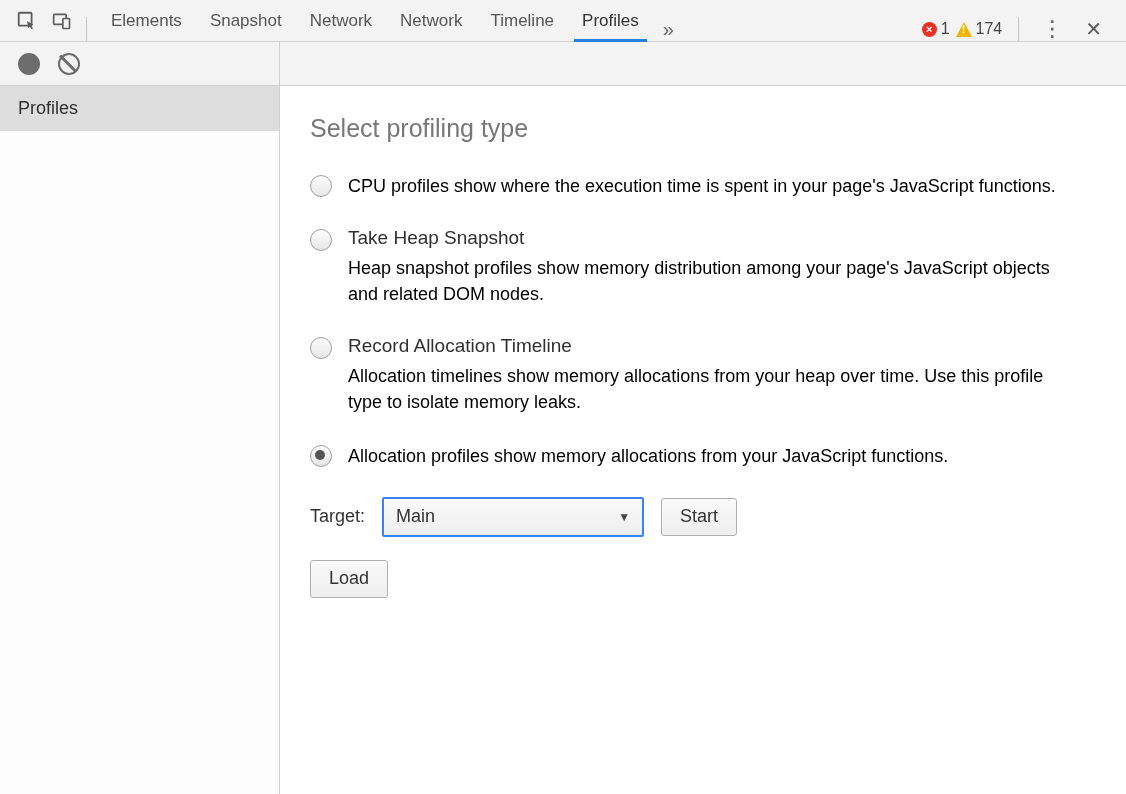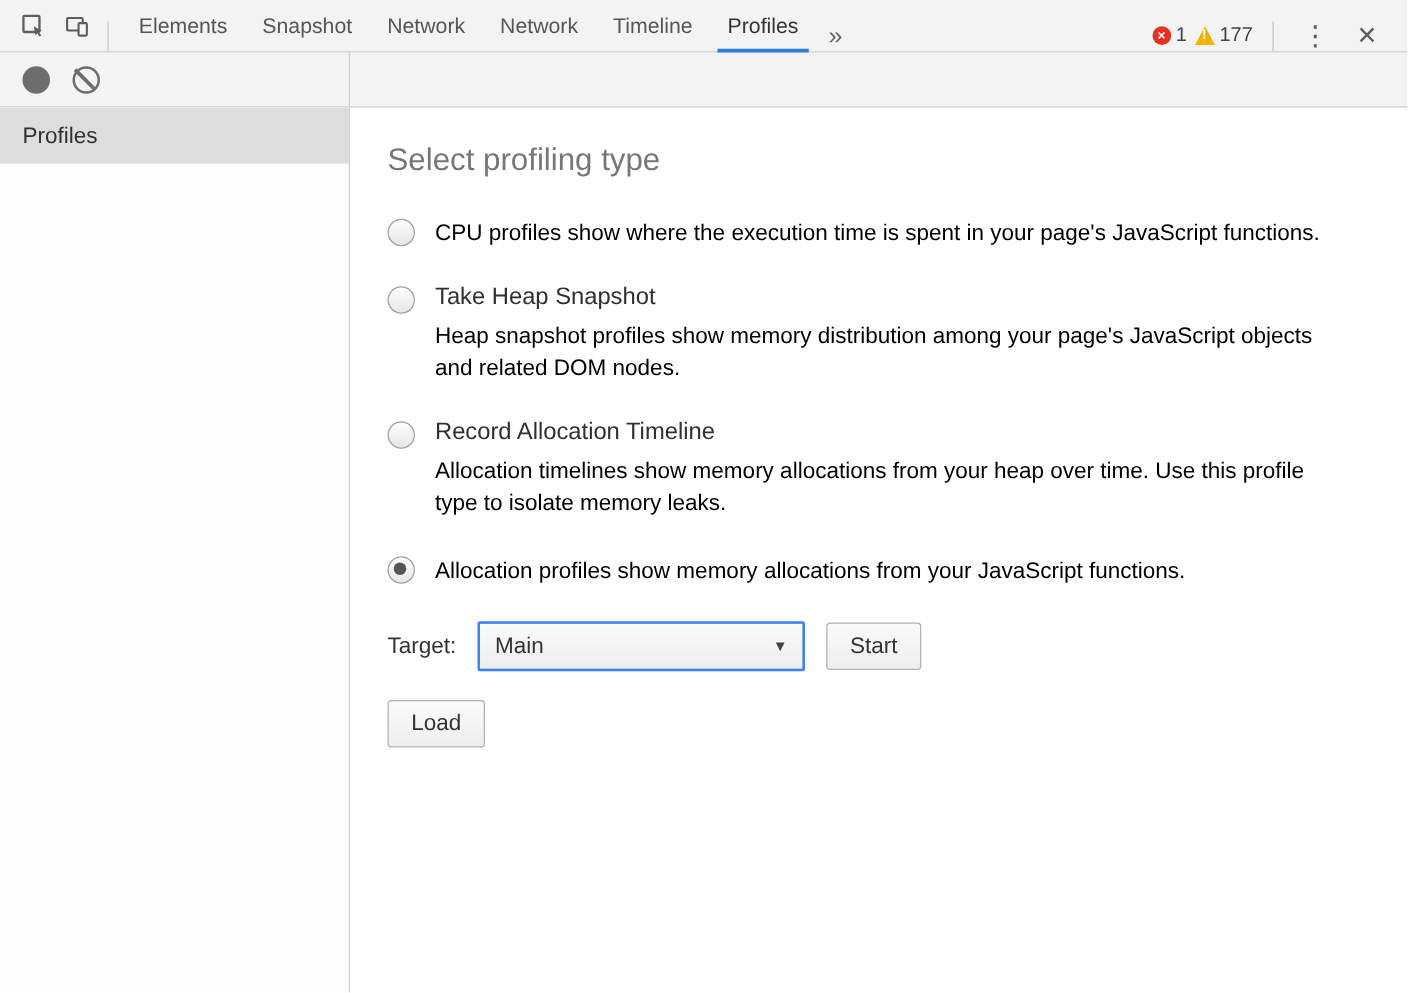--- a/index.html
+++ b/index.html
@@ -345,21 +345,21 @@
 
   <span class="overflow icon-btn">»</span>
 
   <div class="right-status">
     <span class="status-badge">
       <span class="status-icon error">×</span>
       <span>1</span>
     </span>
     <span class="status-badge">
       <span class="status-icon warning"></span>
-      <span>177</span>
+      <span>174</span>
     </span>
     <div class="divider-r"></div>
     <span class="icon-btn kebab">⋮</span>
     <span class="icon-btn close-x">✕</span>
   </div>
 </div>
 
 <div class="sub-toolbar-row">
   <div class="sub-toolbar">
     <div class="record-button"></div>

